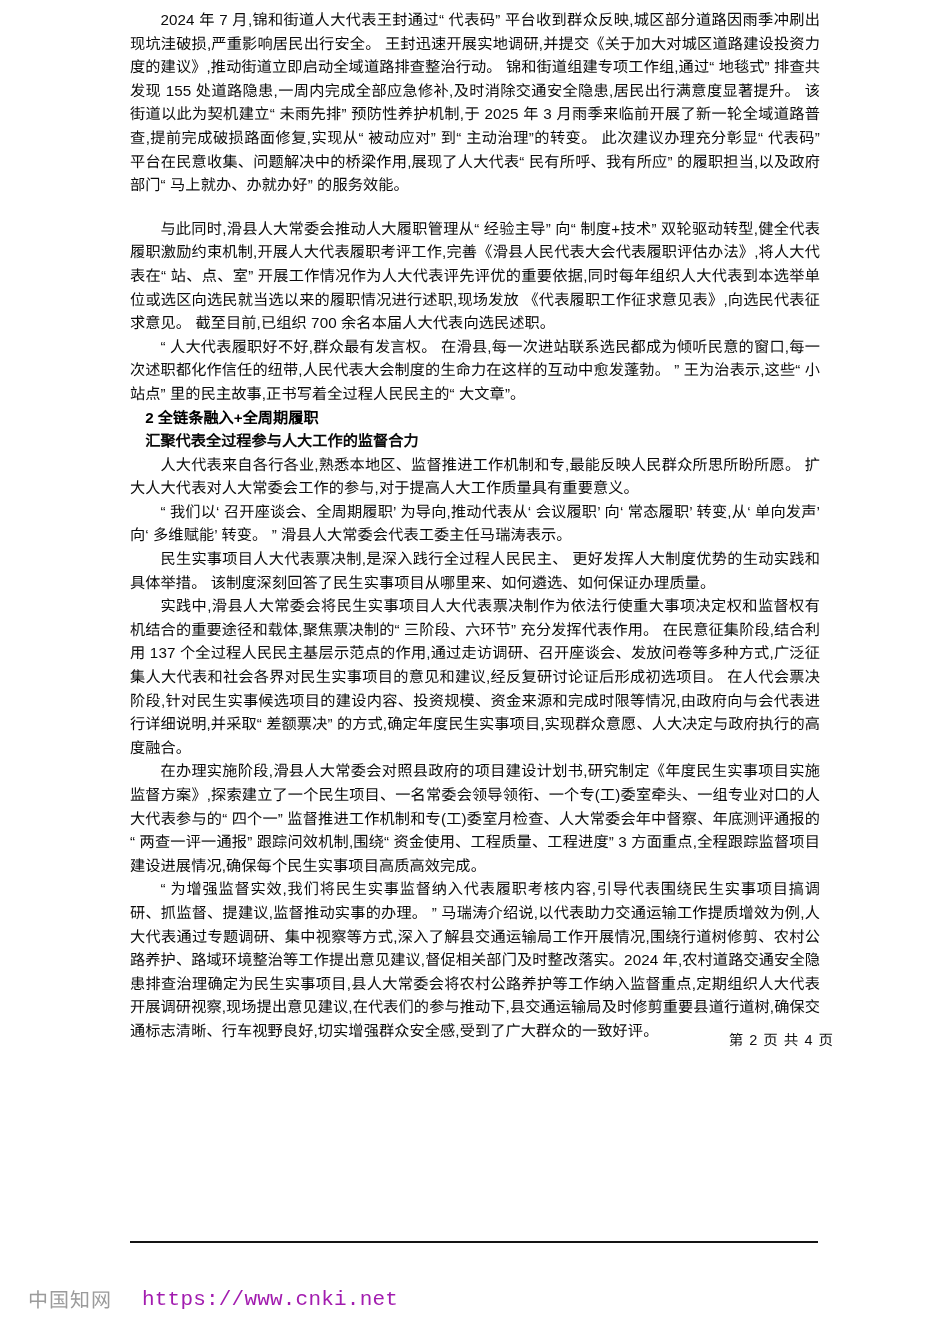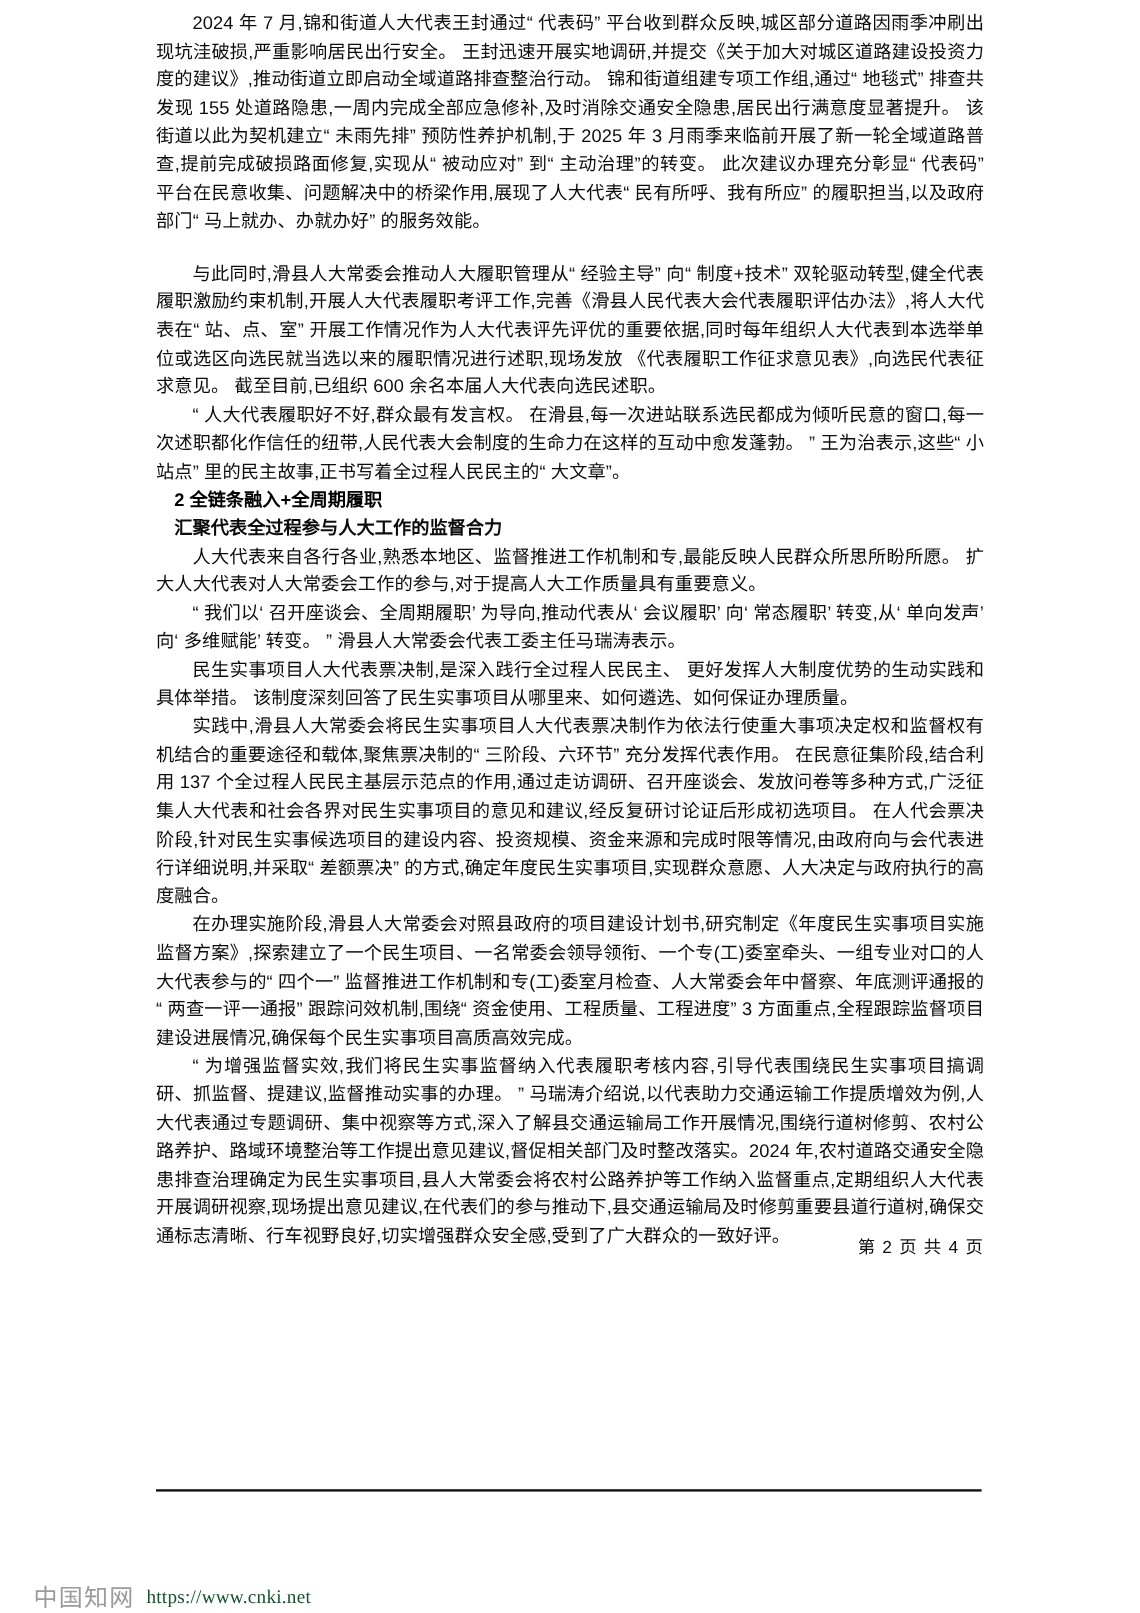--- a/index.html
+++ b/index.html
@@ -68,21 +68,21 @@
     line-height: 23.6px;
     text-indent: 1em;
     font-family: "Liberation Sans", "DejaVu Sans", sans-serif;
     font-weight: 700;
     color: #0b0b0b;
   }
 
   
   .page-footer {
     position: absolute;
-    left: 130px;
+    left: 144px;
     top: 1030px;
     width: 690px;
     text-align: right;
     font-size: 14.5px;
     line-height: 20px;
     font-family: "Liberation Sans", "DejaVu Sans", sans-serif;
     color: #111111;
     letter-spacing: 1px;
   }
 
@@ -96,50 +96,49 @@
     background: #141414;
   }
 
   
   .watermark {
     position: absolute;
     left: 28px;
     top: 1288px;
     display: flex;
     align-items: center;
-    gap: 10px;
-    margin-top: 32px;
+    gap: 30px;
   }
   .watermark-logo {
     font-size: 20px;
     line-height: 24px;
     font-family: "Liberation Sans", "DejaVu Sans", sans-serif;
     color: #9b9b9b;
     letter-spacing: 1px;
     white-space: nowrap;
   }
   .watermark-url {
-    font-size: 16px;
+    font-size: 21px;
     line-height: 24px;
-    font-family: Liberation Serif, serif;
-    color: #14532d;
+    font-family: Liberation Mono, monospace;
+    color: #a21caf;
     letter-spacing: 0.2px;
     white-space: nowrap;
   }
 </style>
 </head>
 <body>
 
 <div class="page-sheet">
 
   <div class="text-column">
 
     <p class="para indent">2024 年 7 月,锦和街道人大代表王封通过“ 代表码” 平台收到群众反映,城区部分道路因雨季冲刷出现坑洼破损,严重影响居民出行安全。 王封迅速开展实地调研,并提交《关于加大对城区道路建设投资力度的建议》,推动街道立即启动全域道路排查整治行动。 锦和街道组建专项工作组,通过“ 地毯式” 排查共发现 155 处道路隐患,一周内完成全部应急修补,及时消除交通安全隐患,居民出行满意度显著提升。 该街道以此为契机建立“ 未雨先排” 预防性养护机制,于 2025 年 3 月雨季来临前开展了新一轮全域道路普查,提前完成破损路面修复,实现从“ 被动应对” 到“ 主动治理”的转变。 此次建议办理充分彰显“ 代表码” 平台在民意收集、问题解决中的桥梁作用,展现了人大代表“ 民有所呼、我有所应” 的履职担当,以及政府部门“ 马上就办、办就办好” 的服务效能。</p>
 
-    <p class="para indent gap-para">与此同时,滑县人大常委会推动人大履职管理从“ 经验主导” 向“ 制度+技术” 双轮驱动转型,健全代表履职激励约束机制,开展人大代表履职考评工作,完善《滑县人民代表大会代表履职评估办法》,将人大代表在“ 站、点、室” 开展工作情况作为人大代表评先评优的重要依据,同时每年组织人大代表到本选举单位或选区向选民就当选以来的履职情况进行述职,现场发放 《代表履职工作征求意见表》,向选民代表征求意见。 截至目前,已组织 600 余名本届人大代表向选民述职。</p>
+    <p class="para indent gap-para">与此同时,滑县人大常委会推动人大履职管理从“ 经验主导” 向“ 制度+技术” 双轮驱动转型,健全代表履职激励约束机制,开展人大代表履职考评工作,完善《滑县人民代表大会代表履职评估办法》,将人大代表在“ 站、点、室” 开展工作情况作为人大代表评先评优的重要依据,同时每年组织人大代表到本选举单位或选区向选民就当选以来的履职情况进行述职,现场发放 《代表履职工作征求意见表》,向选民代表征求意见。 截至目前,已组织 700 余名本届人大代表向选民述职。</p>
 
     <p class="para indent">“ 人大代表履职好不好,群众最有发言权。 在滑县,每一次进站联系选民都成为倾听民意的窗口,每一次述职都化作信任的纽带,人民代表大会制度的生命力在这样的互动中愈发蓬勃。 ” 王为治表示,这些“ 小站点” 里的民主故事,正书写着全过程人民民主的“ 大文章”。</p>
 
     <p class="heading-num">2  全链条融入+全周期履职</p>
 
     <p class="heading-sub">汇聚代表全过程参与人大工作的监督合力</p>
 
     <p class="para indent">人大代表来自各行各业,熟悉本地区、监督推进工作机制和专,最能反映人民群众所思所盼所愿。 扩大人大代表对人大常委会工作的参与,对于提高人大工作质量具有重要意义。</p>
 
     <p class="para indent">“ 我们以‘ 召开座谈会、全周期履职’ 为导向,推动代表从‘ 会议履职’ 向‘ 常态履职’ 转变,从‘ 单向发声’ 向‘ 多维赋能’ 转变。 ” 滑县人大常委会代表工委主任马瑞涛表示。</p>

